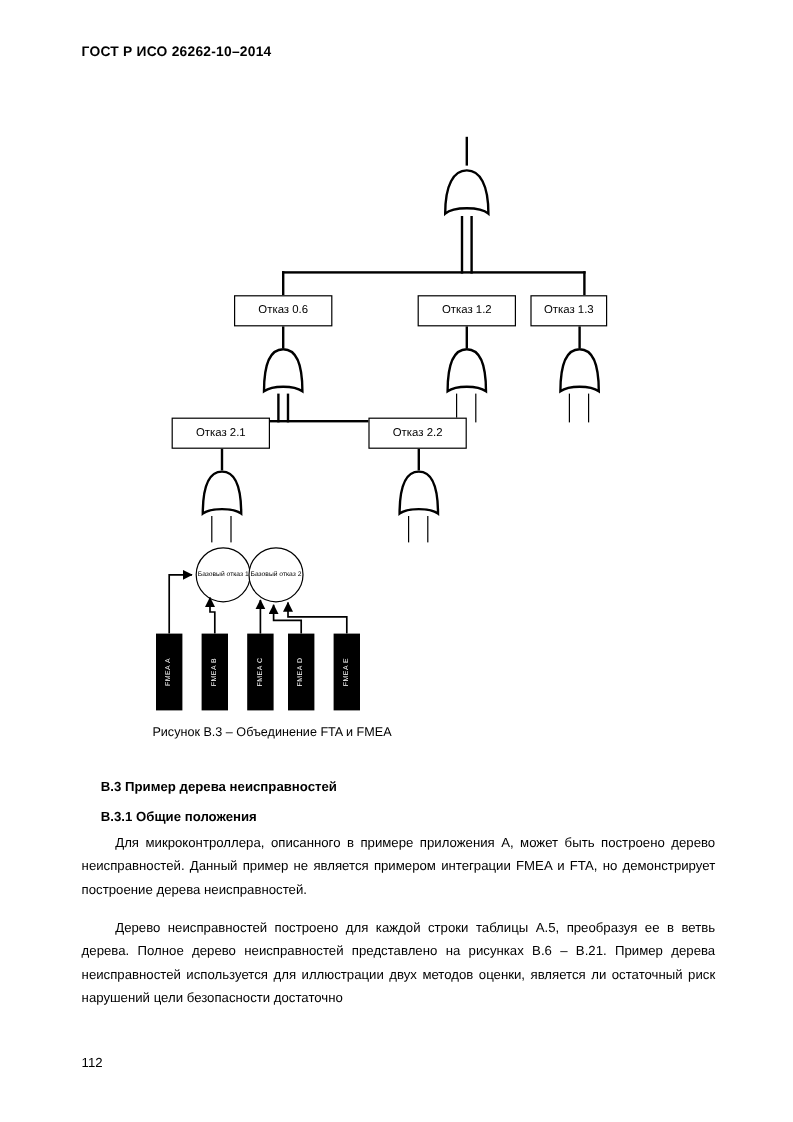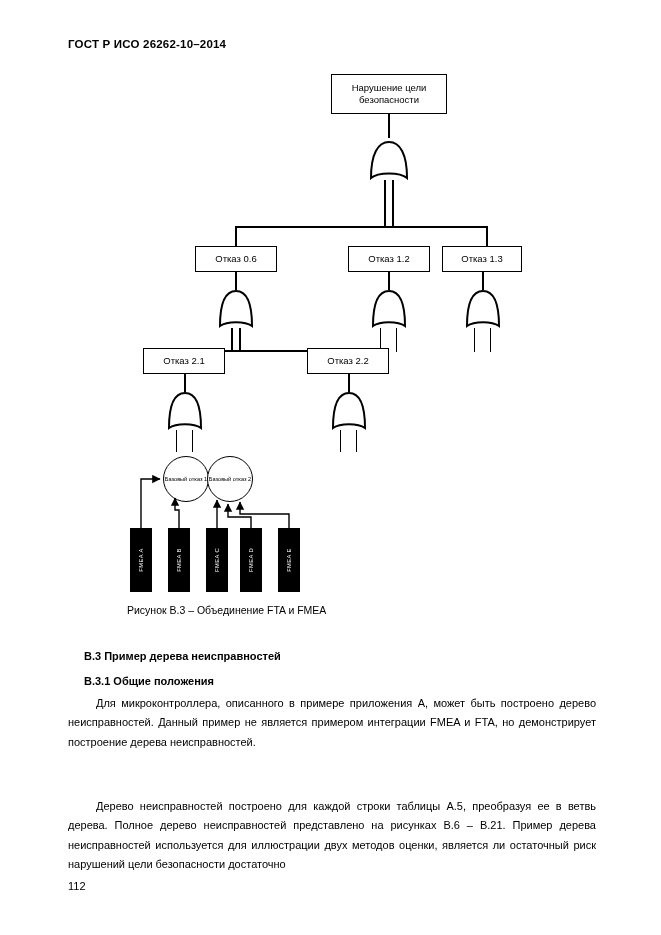--- a/index.html
+++ b/index.html
@@ -129,40 +129,39 @@
 </style>
 </head>
 <body>
 
 <div class="page">
 
   <div class="header-title">ГОСТ Р ИСО 26262-10–2014</div>
 
   <div class="figure">
 
-    <div class="box" style="left:263px; top:12px; width:116px; height:40px;">Нарушение цели безопасности</div>
 
     <div class="line v" style="left:320px; top:52px; height:24px;"></div>
 
     <div class="gate" style="left:300px; top:76px; width:42px; height:44px;">
       <svg width="42" height="44" viewBox="0 0 42 44">
         <path d="M3 40 C3 16, 10 4, 21 4 C32 4, 39 16, 39 40 C32 34, 10 34, 3 40 Z" fill="#ffffff" stroke="#000000" stroke-width="2"></path>
       </svg>
     </div>
 
     <div class="line v" style="left:316px; top:118px; height:48px;"></div>
     <div class="line v" style="left:324px; top:118px; height:48px;"></div>
 
     <div class="line h" style="left:167px; top:164px; width:253px;"></div>
     <div class="line v" style="left:167px; top:164px; height:20px;"></div>
     <div class="line v" style="left:418px; top:164px; height:20px;"></div>
 
     <div class="box" style="left:127px; top:184px; width:82px; height:26px;">Отказ 0.6</div>
     <div class="box" style="left:280px; top:184px; width:82px; height:26px;">Отказ 1.2</div>
-    <div class="box" style="left:374px; top:184px; width:80px; height:26px;">Отказ 1.3</div>
+    <div class="box" style="left:374px; top:184px; width:64px; height:26px;">Отказ 1.3</div>
 
     <div class="line v" style="left:167px; top:210px; height:18px;"></div>
     <div class="line v" style="left:320px; top:210px; height:18px;"></div>
     <div class="line v" style="left:414px; top:210px; height:18px;"></div>
 
     <div class="gate" style="left:149px; top:226px; width:38px; height:42px;">
       <svg width="38" height="42" viewBox="0 0 38 42">
         <path d="M3 38 C3 14, 9 3, 19 3 C29 3, 35 14, 35 38 C28 33, 10 33, 3 38 Z" fill="#ffffff" stroke="#000000" stroke-width="2"></path>
       </svg>
     </div>
@@ -250,17 +249,17 @@
 
   </div>
 
   <div class="caption">Рисунок В.3 –   Объединение FTA и FMEA</div>
 
   <div class="h3" style="left:84px; top:650px;">B.3 Пример дерева неисправностей</div>
   <div class="h3" style="left:84px; top:675px;">B.3.1 Общие положения</div>
 
   <div class="para" style="top:694px;">Для микроконтроллера, описанного в примере приложения А, может быть построено дерево неисправностей. Данный пример не является примером интеграции FMEA и FTA, но демонстрирует построение дерева неисправностей.</div>
 
-  <div class="para" style="top:765px;margin-top:32px;">Дерево неисправностей построено для каждой строки таблицы А.5, преобразуя ее в ветвь дерева. Полное дерево неисправностей представлено на рисунках В.6 – В.21. Пример дерева неисправностей используется для иллюстрации двух методов оценки, является ли остаточный риск нарушений цели безопасности достаточно</div>
+  <div class="para" style="top:765px;">Дерево неисправностей построено для каждой строки таблицы А.5, преобразуя ее в ветвь дерева. Полное дерево неисправностей представлено на рисунках В.6 – В.21. Пример дерева неисправностей используется для иллюстрации двух методов оценки, является ли остаточный риск нарушений цели безопасности достаточно</div>
 
   <div class="pagenum">112</div>
 
 </div>
 
 </body></html>

